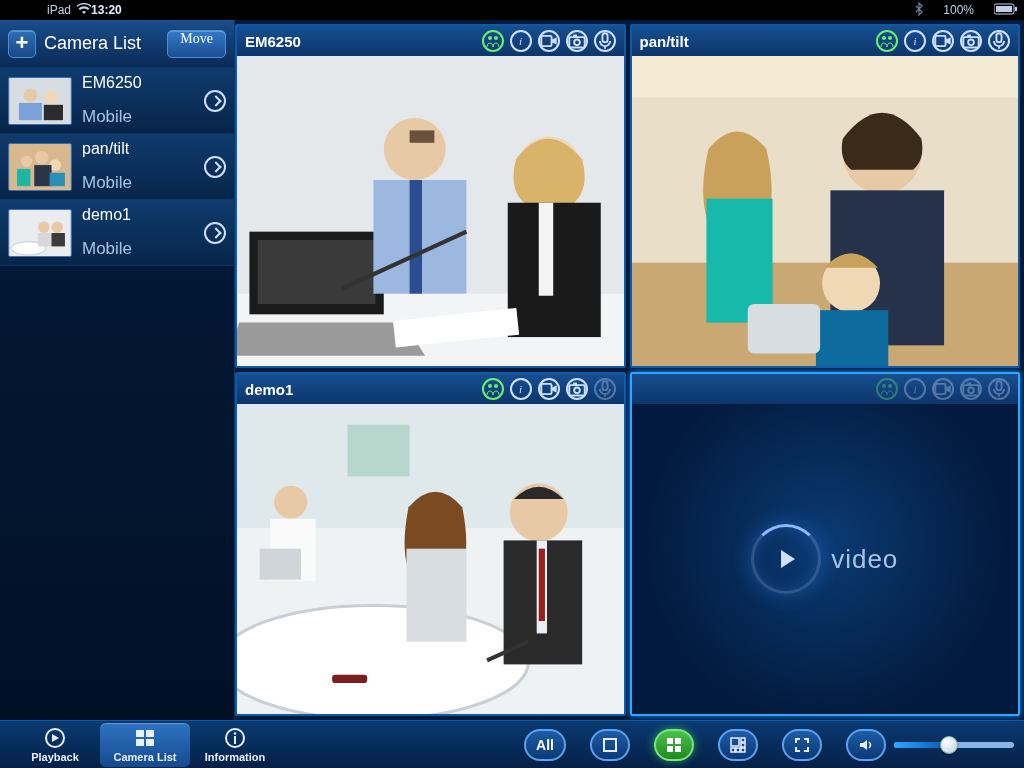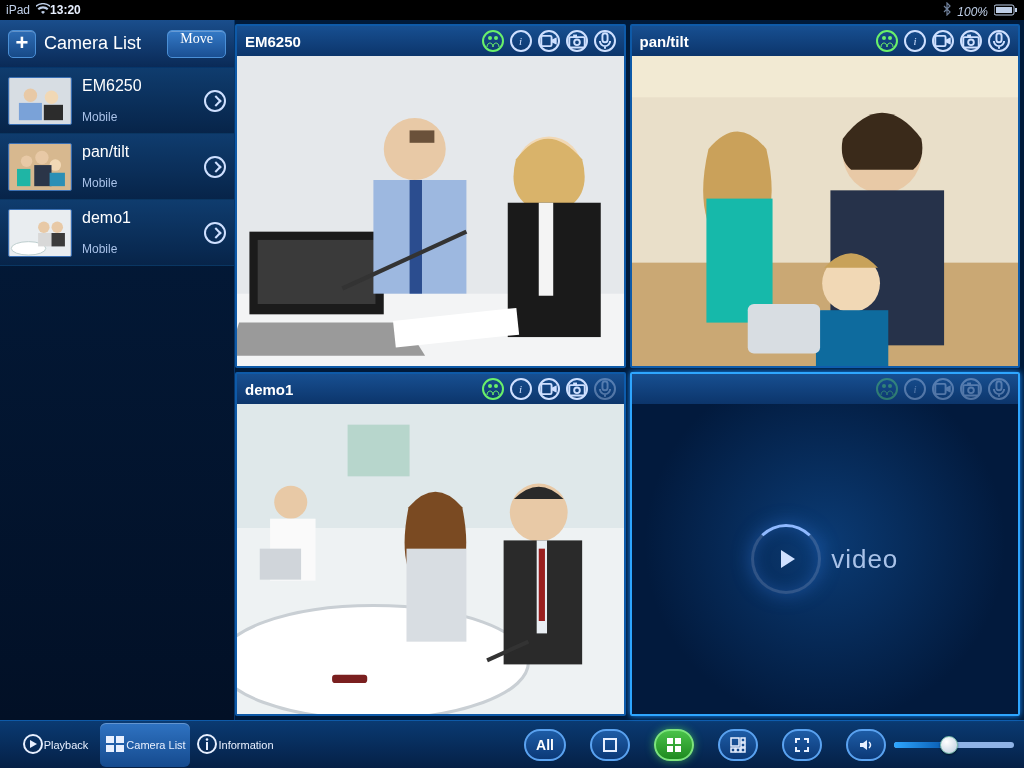--- a/index.html
+++ b/index.html
@@ -1,39 +1,39 @@
 <!DOCTYPE html>
 <html><head>
 <meta charset="utf-8">
 <style>
   * { margin: 0; padding: 0; box-sizing: border-box; font-family: "Helvetica Neue", Helvetica, Arial, sans-serif; }
   body { width: 1024px; height: 768px; background: #00122b; overflow: hidden; position: relative; }
 
   
   .status-bar { height: 20px; background: #000; color: #bfcfe8; font-size: 12px; display: flex; align-items: center; padding: 0 6px; }
-  .status-bar .sb-left { display: flex; gap: 6px; }
+  .status-bar .sb-left { display: flex; gap: 6px; margin-left: 41px; }
   .status-bar .sb-center { flex: 1; font-weight: 600; color: #e8f0ff; }
-  .status-bar .sb-right { display: flex; align-items: flex-end; gap: 6px; font-style: italic; }
+  .status-bar .sb-right { display: flex; align-items: center; gap: 20px; }
   .wifi-icon, .bt-icon, .batt-icon { display: inline-block; }
 
   
   .app { display: flex; height: 700px; }
   .sidebar { width: 235px; background: linear-gradient(#0b2f57 0, #031a39 20%, #021026 100%); border-right: 1px solid #06356a; display: flex; flex-direction: column; }
   .sidebar-header { height: 48px; display: flex; align-items: center; padding: 0 8px; background: linear-gradient(#1a4e8c, #0a2a57); border-bottom: 1px solid #06356a; }
   .add-btn { width: 28px; height: 28px; border-radius: 5px; background: linear-gradient(#2e6db5, #174a88); border: 1px solid #4a8fd6; color: #fff; font-size: 22px; font-weight: 700; line-height: 24px; text-align: center; box-shadow: inset 0 1px 0 rgba(255,255,255,.25); }
   .sidebar-title { color: #fff; font-size: 18px; font-weight: 500; margin-left: 8px; flex: 1; }
   .move-btn { height: 28px; padding: 0 12px; border-radius: 5px; background: linear-gradient(#347ac7, #1a4f93); border: 1px solid #4a8fd6; color: #fff; font-size: 14px; box-shadow: inset 0 1px 0 rgba(255,255,255,.25); font-family: Liberation Serif, serif; }
 
   .cam-list { flex: 1; overflow: auto; }
   .cam-item { height: 66px; display: flex; align-items: center; padding: 0 8px; border-bottom: 1px solid #0a3662; background: linear-gradient(#0f3c6e, #072449); cursor: pointer; }
   .cam-thumb { width: 64px; height: 48px; border: 1px solid #3a6fb3; background: #7a8aa2; border-radius: 2px; display:flex; align-items:center; justify-content:center; overflow:hidden;}
   .cam-thumb svg { width:100%; height:100%; }
   .cam-meta { flex: 1; margin-left: 10px; }
   .cam-name { color: #fff; font-size: 16px; }
-  .cam-sub  { color: #a9c2e8; font-size: 12px; margin-top: 15px; }
+  .cam-sub  { color: #a9c2e8; font-size: 17px; margin-top: 15px; }
   .chev { width: 22px; height: 22px; border: 2px solid #cfe0ff; border-radius: 50%; position: relative; }
   .chev::after { content: ""; position: absolute; left: 6px; top: 5px; width: 6px; height: 6px; border-top: 2px solid #cfe0ff; border-right: 2px solid #cfe0ff; transform: rotate(45deg); }
 
   
   .feeds { flex: 1; display: grid; grid-template-columns: 1fr 1fr; grid-template-rows: 1fr 1fr; gap: 4px; padding: 4px 4px 4px 0; background: #001a3a; }
   .feed { background: radial-gradient(circle at 50% 45%, #0b3b74 0%, #021a3d 70%); border: 2px solid #0e5aa8; border-radius: 2px; display: flex; flex-direction: column; overflow: hidden; }
   .feed.selected { border-color: #2ea6ff; box-shadow: 0 0 6px #1a8fff; }
   .feed-head { height: 30px; background: linear-gradient(#174f91, #0c356b); display: flex; align-items: center; padding: 0 8px; }
   .feed-title { color: #fff; font-size: 15px; font-weight: 600; flex: 1; }
   .feed-icons { display: flex; gap: 6px; }
@@ -44,21 +44,21 @@
   .feed-body { flex: 1; position: relative; background: #c7cdd3; display:flex; align-items:center; justify-content:center; overflow:hidden;}
   .feed-body svg.scene { width:100%; height:100%; }
   .feed-body.empty { background: radial-gradient(circle at 50% 45%, #0b3b74 0%, #021a3d 70%); }
   .placeholder-logo { color:#a9c2e8; display:flex; align-items:center; gap:10px; font-size:26px; letter-spacing:1px; }
   .placeholder-logo .ring { width:70px; height:70px; border-radius:50%; border:3px solid rgba(170,200,255,.25); border-top-color:#8fb9ff; display:flex; align-items:center; justify-content:center; box-shadow: 0 0 20px rgba(60,140,255,.35), inset 0 0 15px rgba(60,140,255,.25);}
   .placeholder-logo .ring::after { content:""; width:0; height:0; border-left:14px solid #cfe0ff; border-top:9px solid transparent; border-bottom:9px solid transparent; margin-left:4px;}
 
   
   .bottom { height: 48px; background: linear-gradient(#0a3a72, #052046); display: flex; align-items: center; padding: 0 10px; border-top: 1px solid #0e5aa8;}
   .nav { display: flex; gap: 0; }
-  .nav-item { width: 90px; height: 44px; display: flex; flex-direction: row; align-items: center; justify-content: center; color: #e8f0ff; font-size: 11px; border-radius: 6px; cursor:pointer;}
+  .nav-item { width: 90px; height: 44px; display: flex; flex-direction: column; align-items: center; justify-content: center; color: #e8f0ff; font-size: 11px; border-radius: 6px; cursor:pointer;font-weight:bold;}
   .nav-item.active { background: linear-gradient(#2f73c2, #154a8e); box-shadow: inset 0 1px 0 rgba(255,255,255,.25); }
   .nav-item .nicon { width: 22px; height: 22px; margin-bottom: 2px; display:flex; align-items:center; justify-content:center;}
   .nicon svg { width:22px; height:22px; }
 
   .grow { flex: 1; }
   .right-controls { display: flex; align-items: center; gap: 24px; }
   .pill { height: 32px; min-width: 40px; padding: 0 10px; border-radius: 16px; border: 2px solid #5aa2f0; color: #fff; background: linear-gradient(#1d5ca6, #0c3977); display: flex; align-items: center; justify-content: center; font-size: 14px; font-weight: 600; cursor:pointer;}
   .pill.icononly { width: 40px; padding: 0; }
   .pill.green { background: linear-gradient(#49c24a, #1e8a20); border-color: #7ce47d; box-shadow: 0 0 8px rgba(80,220,90,.6);}
   .pill svg { width:18px; height:18px; }

